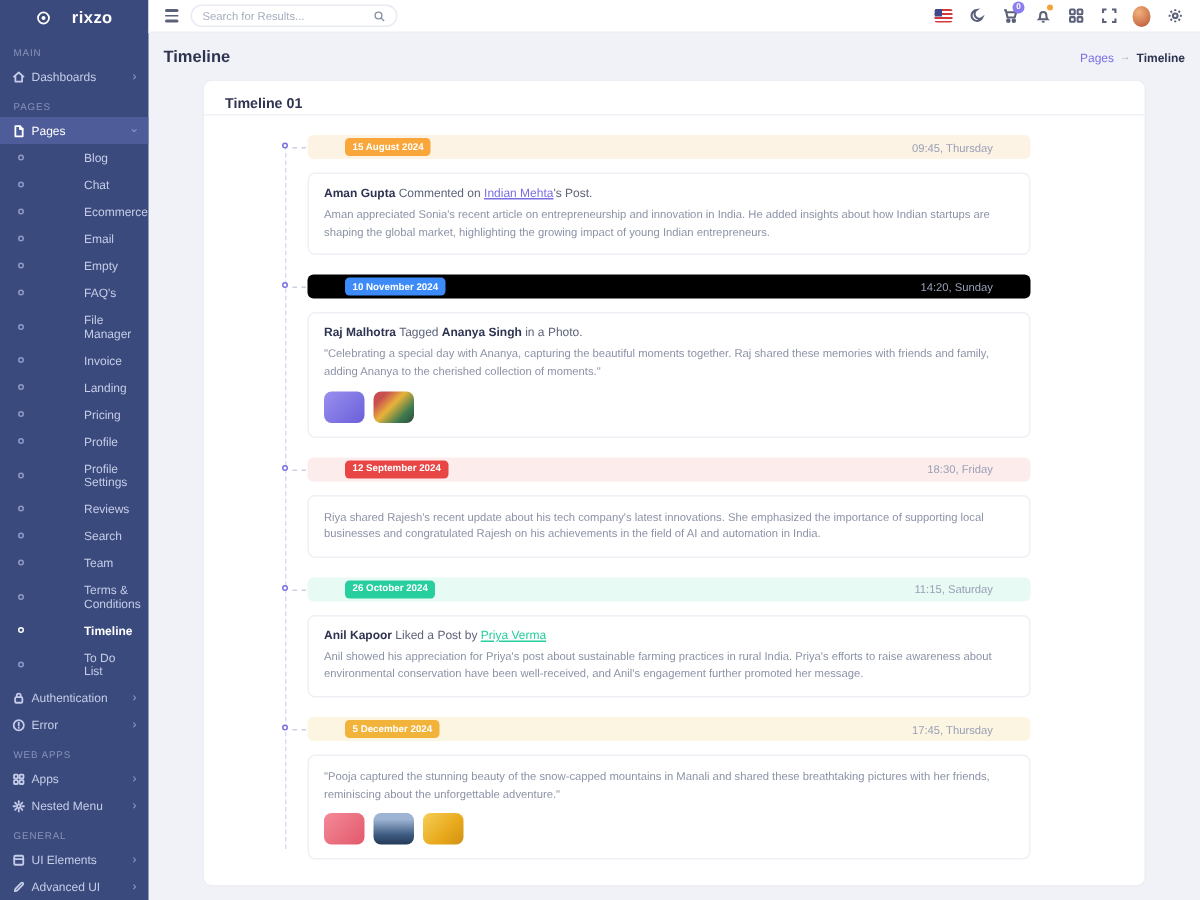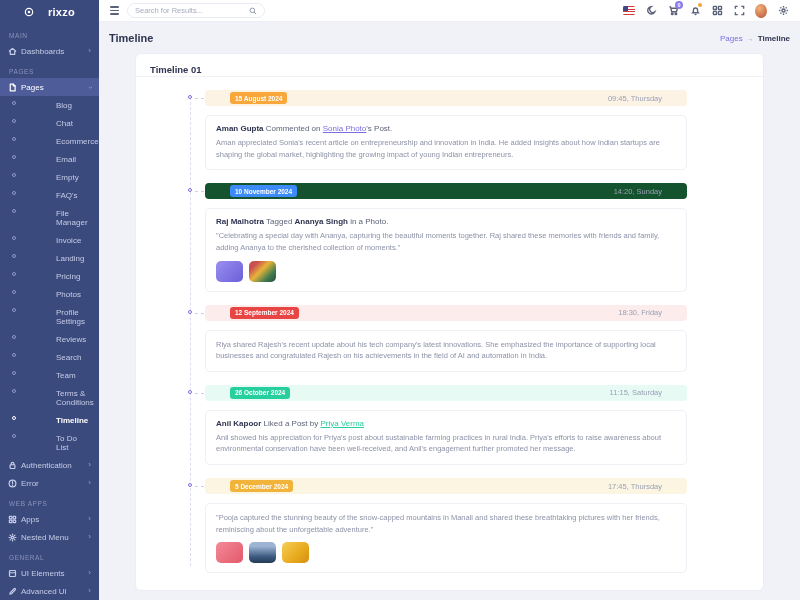--- a/index.html
+++ b/index.html
@@ -4,21 +4,21 @@
 <style>
   * { margin:0; padding:0; box-sizing:border-box; }
   html,body { width:800px; height:600px; overflow:hidden; }
   body { display:flex; font-family:"Liberation Sans", sans-serif; background:#f0f2f8; color:#2e3350; }
 
   
   .sidebar { width:99px; flex-shrink:0; background:#3b4a7c; height:600px; overflow:hidden; }
   .logo { height:24px; display:flex; align-items:center; justify-content:center; gap:14px; color:#fff; }
   .logo-text { font-size:11px; font-weight:bold; letter-spacing:.3px; }
   .section-label { padding:8px 9px 3px; font-size:6.5px; letter-spacing:.6px; color:#8留892bb; color:#8892bb; }
-  .nav-item { display:flex; gap:4px; padding:4.5px 8px; font-size:8px; color:#c5cce8; cursor:pointer; }
+  .nav-item { display:flex; align-items:center; gap:4px; padding:4.5px 8px; font-size:8px; color:#c5cce8; cursor:pointer; }
   .nav-item .ico { width:9px; height:9px; flex-shrink:0; display:flex; align-items:center; justify-content:center; }
   .nav-item .ico svg { width:9px; height:9px; stroke:#c5cce8; fill:none; stroke-width:1.6; }
   .nav-item.active { background:#4e5d99; color:#fff; }
   .nav-item.active .ico svg { stroke:#fff; }
   .nav-item .arrow { margin-left:auto; font-size:8px; color:#9aa3cc; line-height:1; }
   .nav-item .arrow.down { transform:rotate(90deg); }
   .nav-item.sub { padding-left:12px;gap:40px; }
   .nav-item.sub .bullet { width:4px; height:4px; border:1px solid #8f99c4; border-radius:50%; flex-shrink:0; }
   .nav-item.current { color:#fff; font-weight:bold; }
   .nav-item.current .bullet { border-color:#fff; }
@@ -147,21 +147,21 @@
       <div class="nav-item sub">
         <span class="bullet"></span>
         <span>Landing</span>
       </div>
       <div class="nav-item sub">
         <span class="bullet"></span>
         <span>Pricing</span>
       </div>
       <div class="nav-item sub">
         <span class="bullet"></span>
-        <span>Photos</span>
+        <span>Profile</span>
       </div>
       <div class="nav-item sub">
         <span class="bullet"></span>
         <span>Profile Settings</span>
       </div>
       <div class="nav-item sub">
         <span class="bullet"></span>
         <span>Reviews</span>
       </div>
       <div class="nav-item sub">
@@ -344,28 +344,28 @@
         <div class="tl-rail"></div>
         <div id="tl-entries">
             <div class="entry">
               <span class="entry-dot"></span>
               <span class="entry-dash"></span>
               <div class="entry-head" style="background: rgb(253, 243, 229);">
                 <span class="date-badge" style="background: rgb(249, 166, 58);">15 August 2024</span>
                 <span class="entry-time">09:45, Thursday</span>
               </div>
               <div class="entry-card">
-                <div class="entry-title"><span class="b">Aman Gupta</span><span> Commented on </span><span class="lnk">Sonia Photo</span><span>'s Post.</span></div>
+                <div class="entry-title"><span class="b">Aman Gupta</span><span> Commented on </span><span class="lnk">Indian Mehta</span><span>'s Post.</span></div>
                 <div class="entry-body">Aman appreciated Sonia's recent article on entrepreneurship and innovation in India. He added insights about how Indian startups are shaping the global market, highlighting the growing impact of young Indian entrepreneurs.</div>
               </div>
             </div>
             <div class="entry">
               <span class="entry-dot"></span>
               <span class="entry-dash"></span>
-              <div class="entry-head" style="background: #14532d; text-align: center;">
+              <div class="entry-head" style="background: #000000; text-align: center;">
                 <span class="date-badge" style="background: rgb(61, 139, 248);">10 November 2024</span>
                 <span class="entry-time">14:20, Sunday</span>
               </div>
               <div class="entry-card">
                 <div class="entry-title"><span class="b">Raj Malhotra</span><span> Tagged </span><span class="b">Ananya Singh</span><span> in a Photo.</span></div>
                 <div class="entry-body">"Celebrating a special day with Ananya, capturing the beautiful moments together. Raj shared these memories with friends and family, adding Ananya to the cherished collection of moments."</div>
                 <div class="photos">
                   <div class="photo ph-purple-art"></div>
                   <div class="photo ph-flowers"></div>
                 </div>

